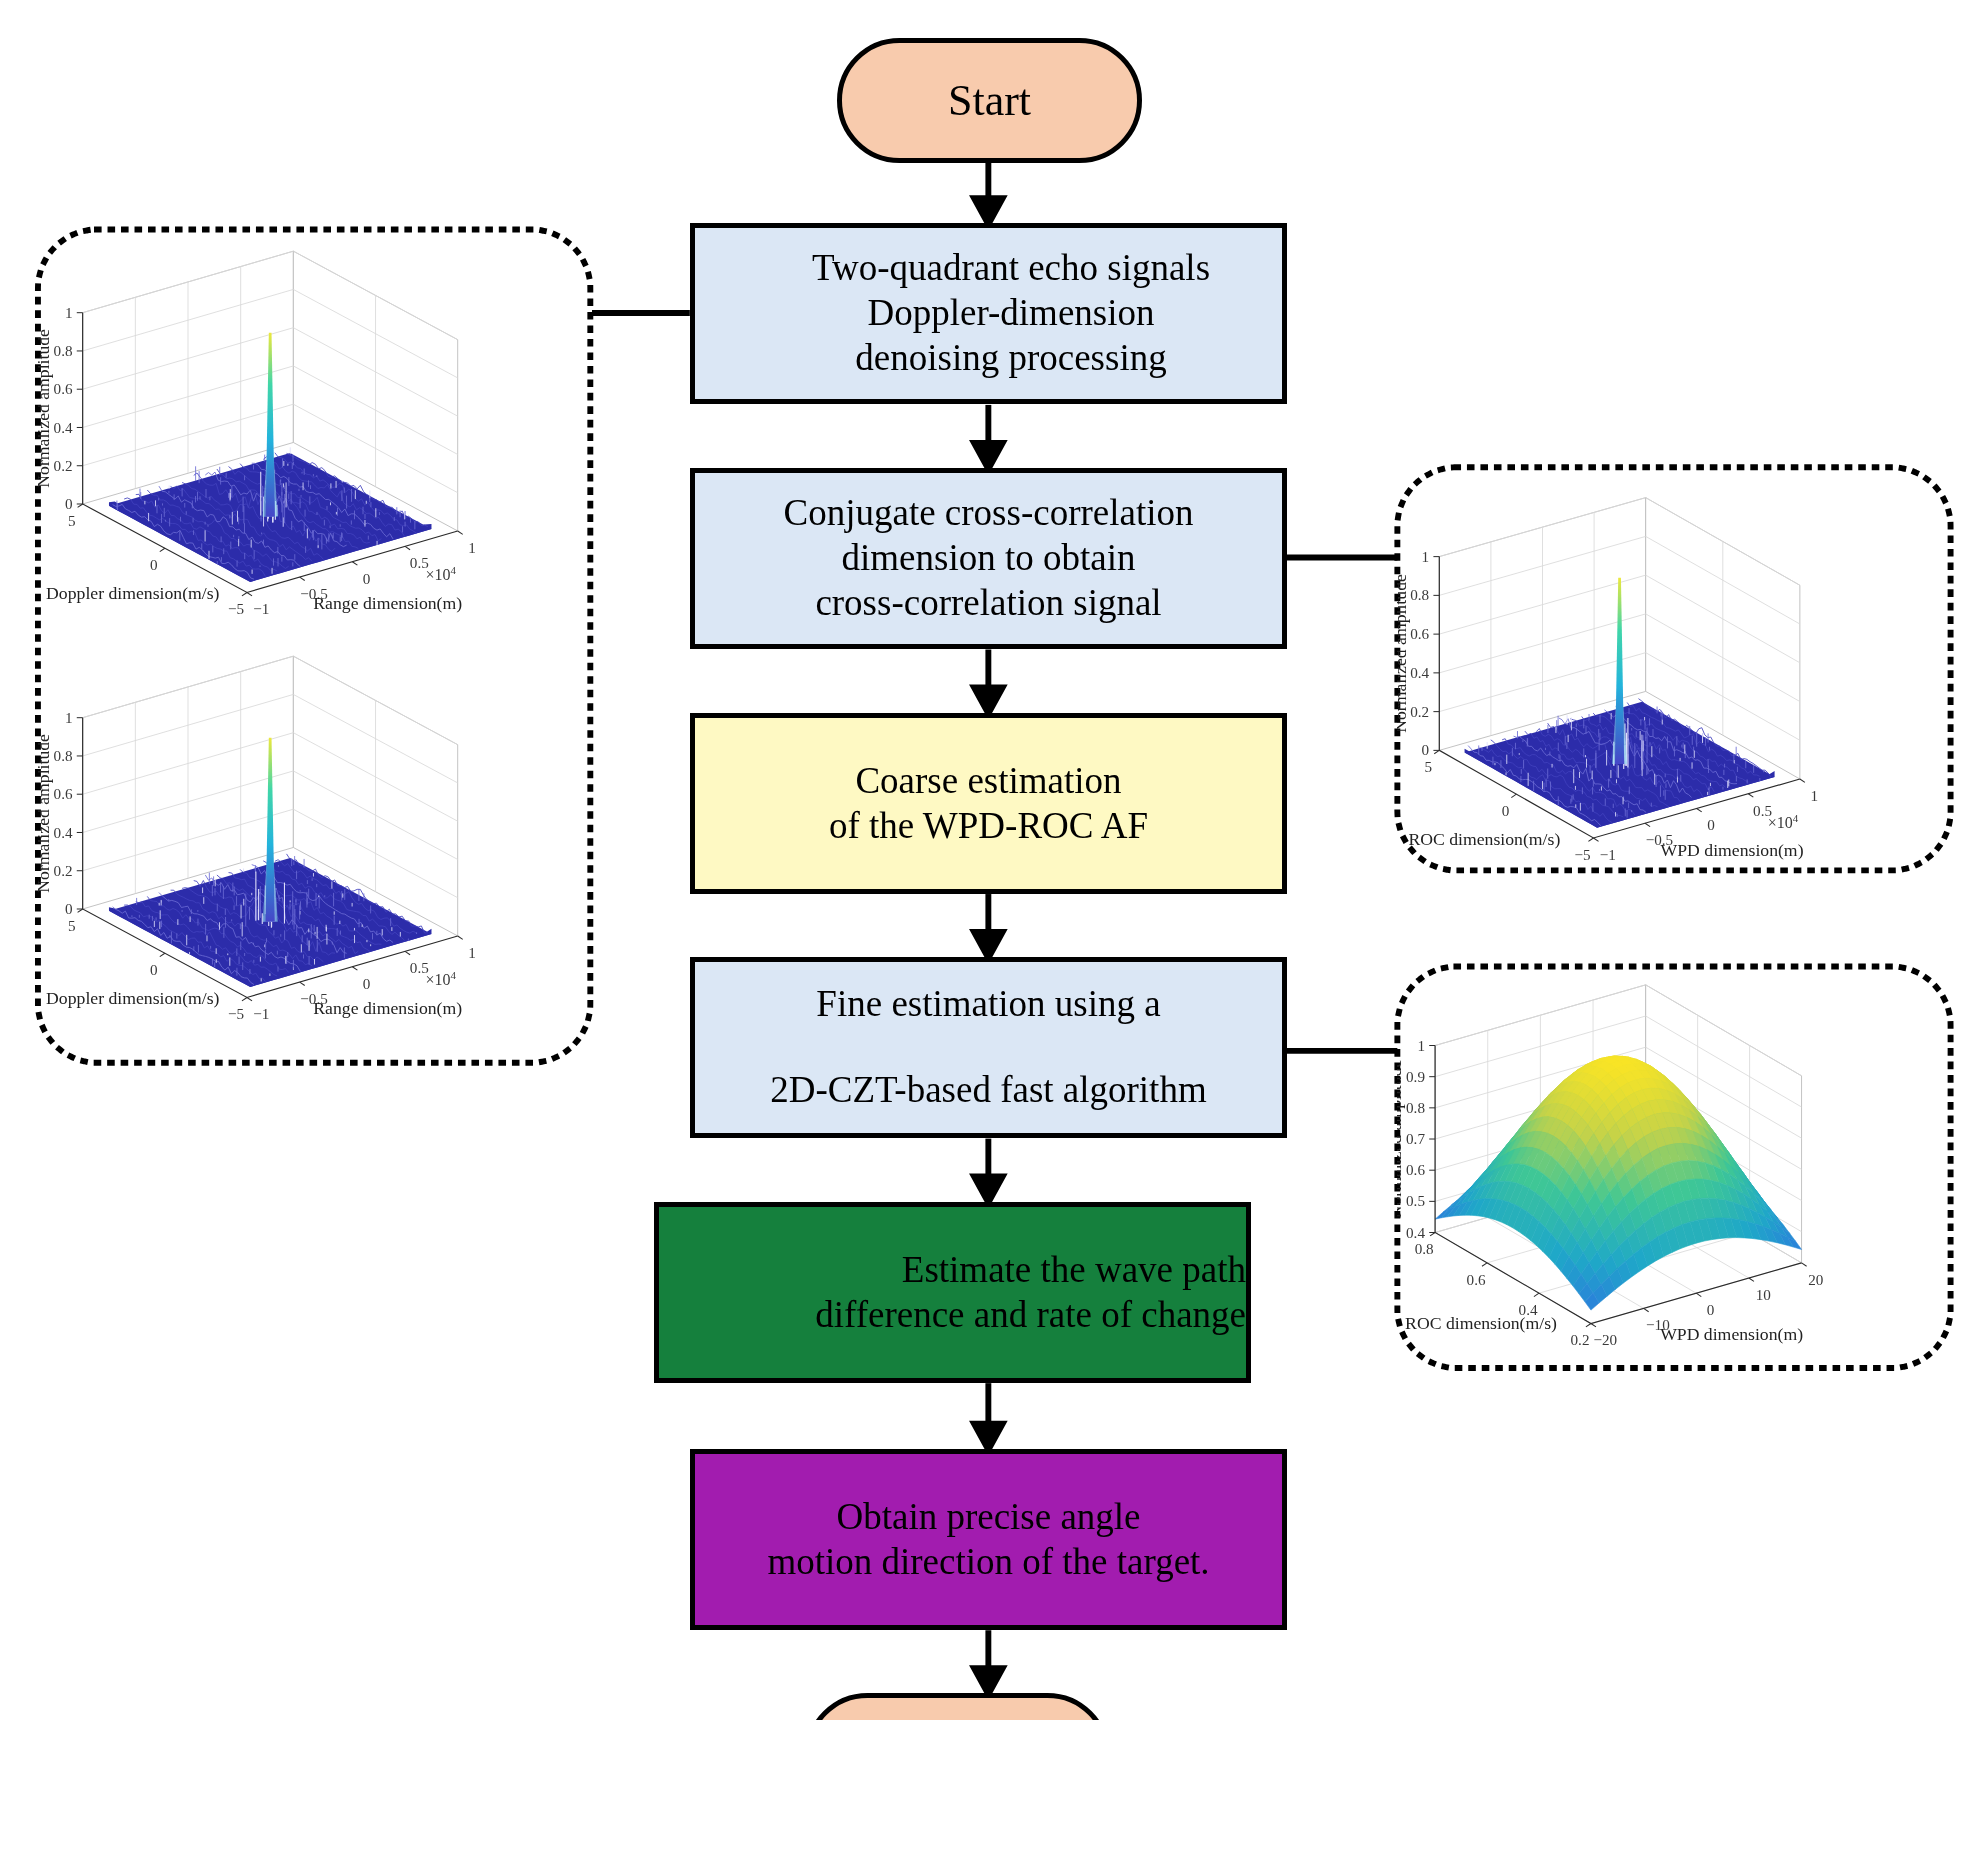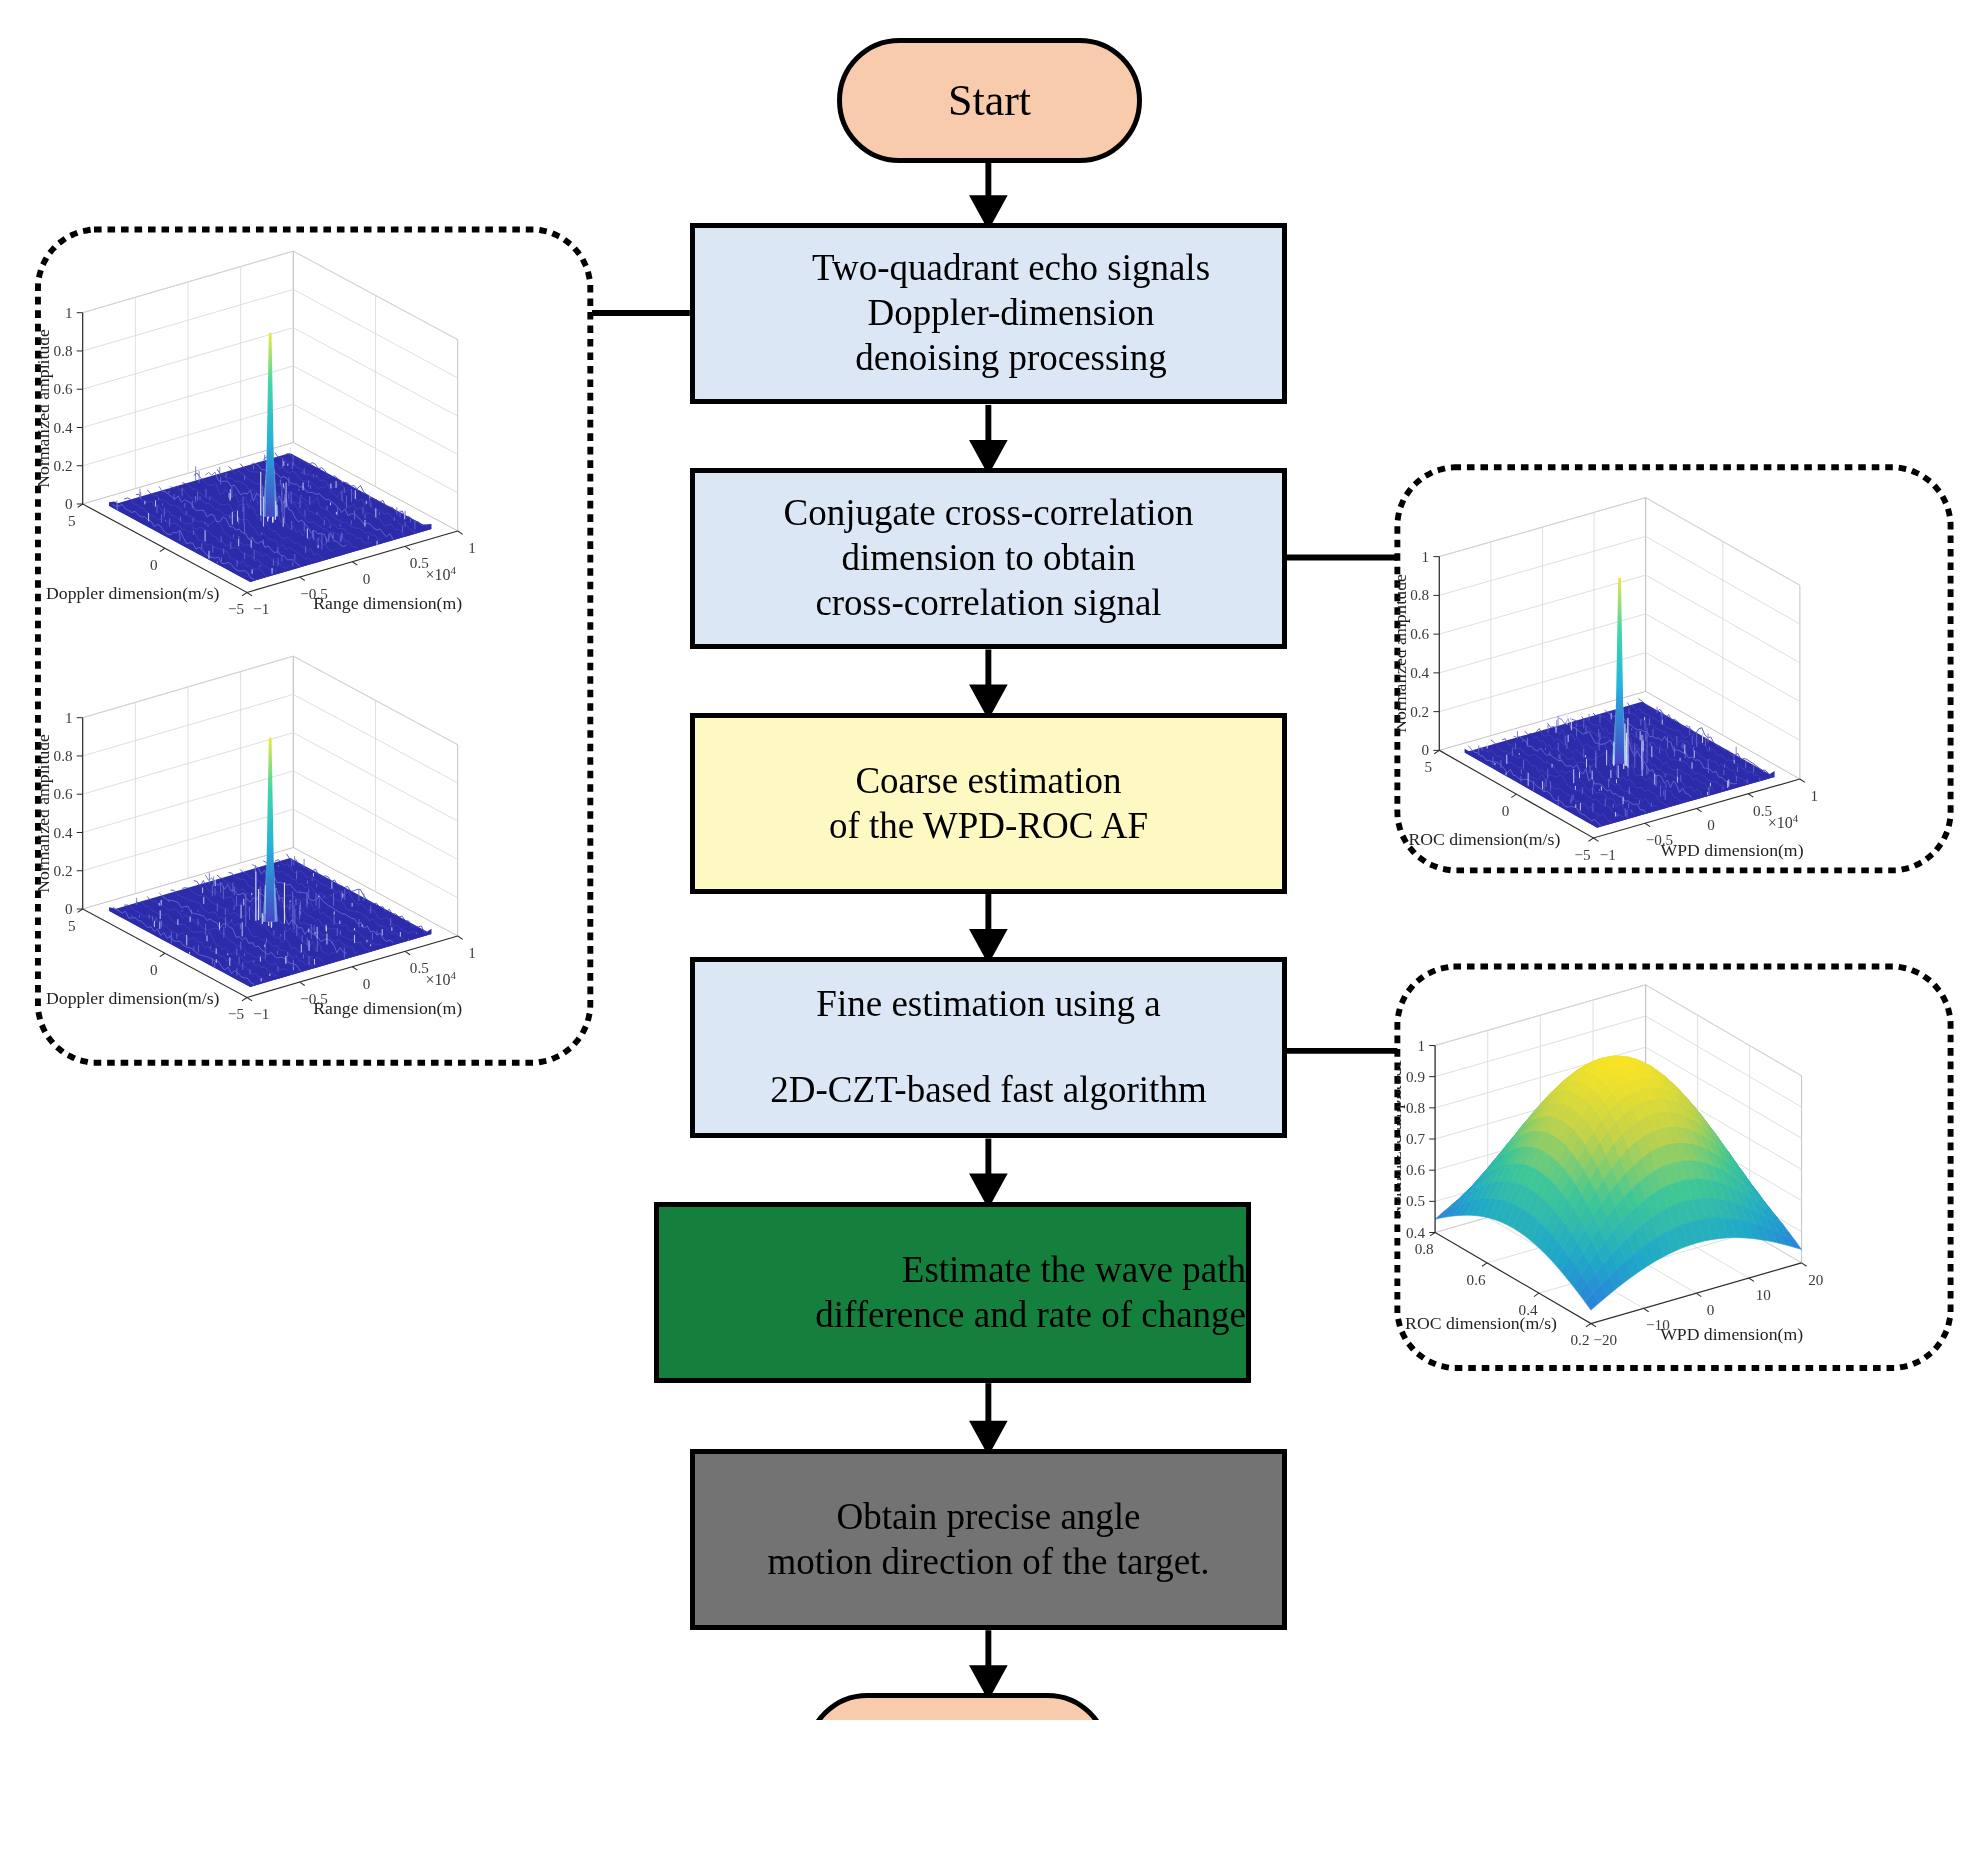--- a/index.html
+++ b/index.html
@@ -70,21 +70,21 @@
   <div class="node process" style="left:690px;top:957px;width:597px;height:181px;background:#dbe7f5;gap:41px;">
     <span>Fine estimation using a</span>
     <span>2D-CZT-based fast algorithm</span>
   </div>
 
   <div class="node process" style="left:654px;top:1202px;width:597px;height:181px;background:#15803d;align-items:flex-end;">
     <span>Estimate the wave path</span>
     <span>difference and rate of change</span>
   </div>
 
-  <div class="node process" style="left:690px;top:1449px;width:597px;height:181px;background:#737373;">
+  <div class="node process" style="left:690px;top:1449px;width:597px;height:181px;background:#a21caf;">
     <span>Obtain precise angle</span>
     <span>motion direction of the target.</span>
   </div>
 
   <div class="node terminal" style="left:805px;top:1693px;width:305px;height:125px;background:#f8cbad;">
     <span>end</span>
   </div>
 
   <svg class="chart" style="left:38px;top:234px;" width="552" height="422" viewBox="0 0 655 500">
       <polygon points="53.0,320.0 303.0,247.0 303.0,20.0 53.0,93.0" fill="#fff" stroke="#b8b8b8" stroke-width="1"></polygon>

